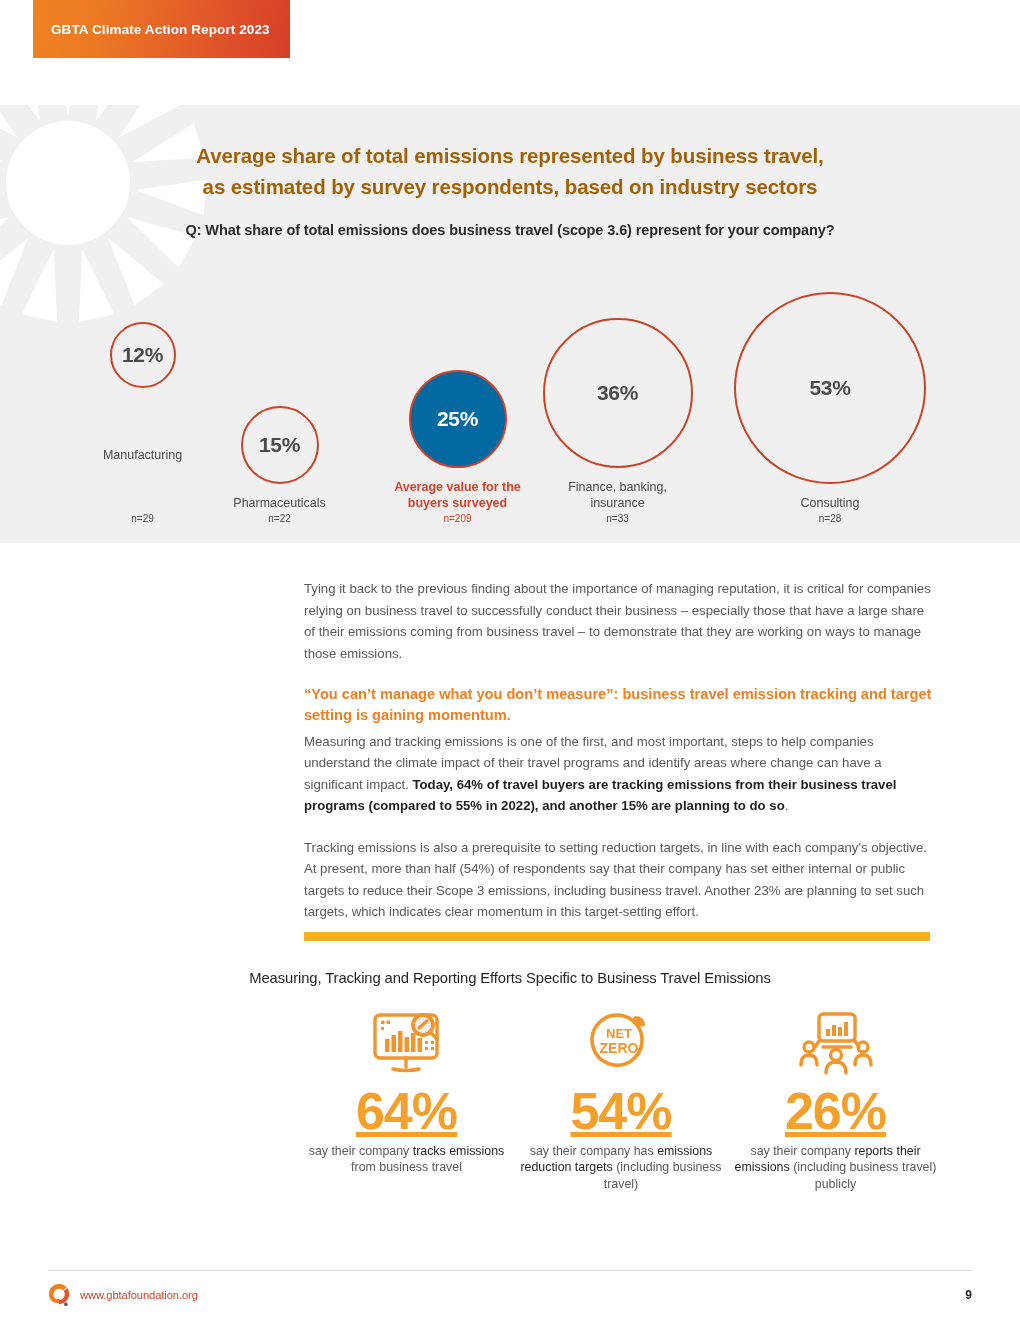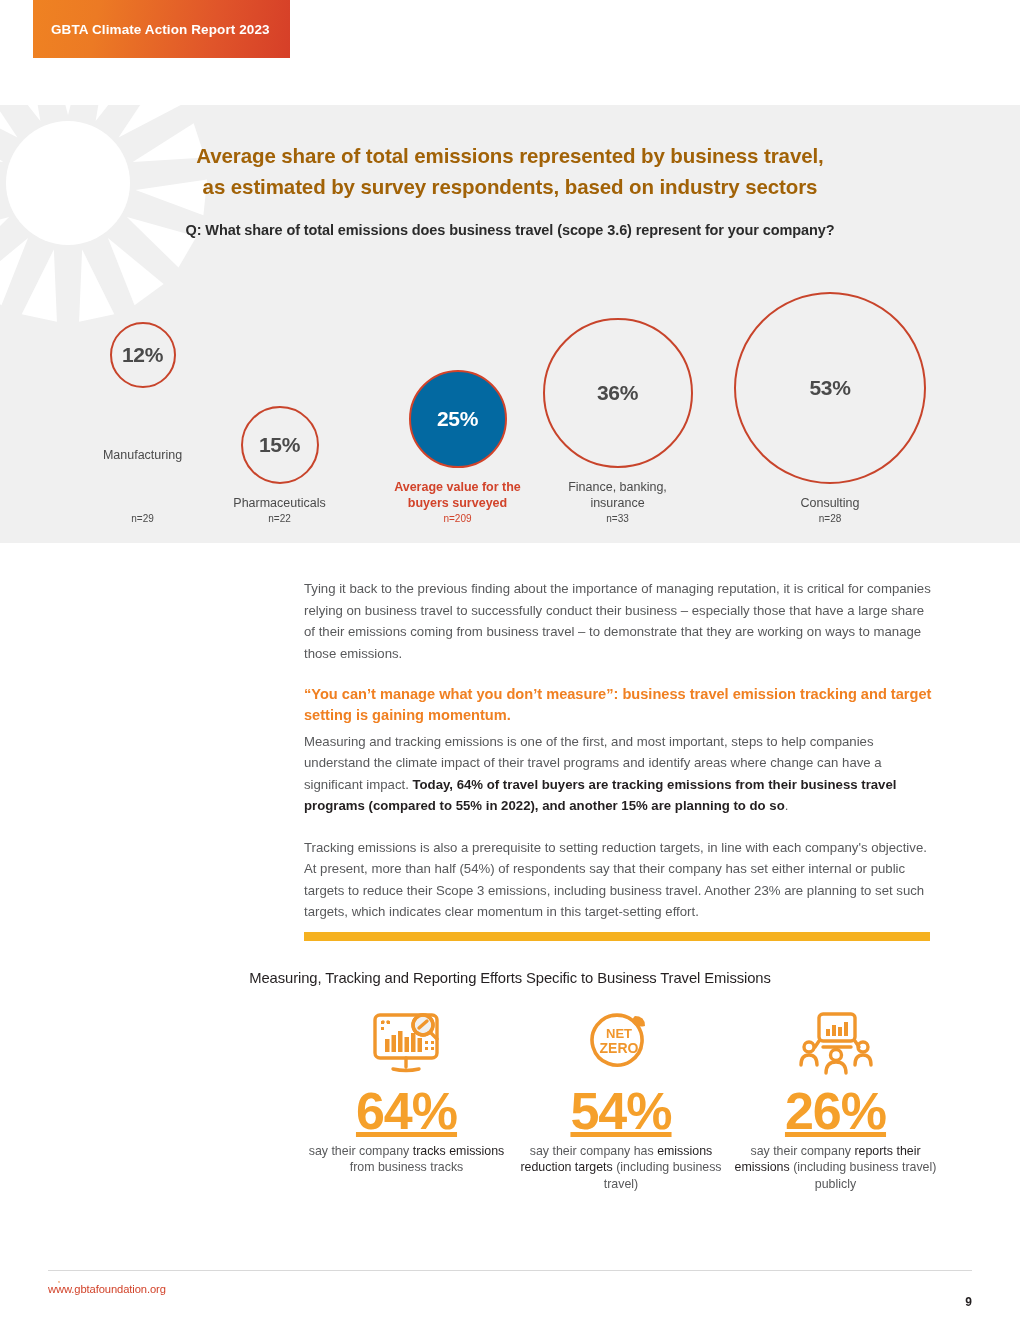--- a/index.html
+++ b/index.html
@@ -218,22 +218,21 @@
     height: 1px;
     background: #d9d9d9;
   }
   .footer {
     position: absolute;
     left: 48px;
     top: 1281px;
     width: 924px;
     height: 28px;
     display: flex;
-    align-items: flex-start;
-    flex-direction: column;
+    align-items: center;
   }
   .footer-logo { width: 22px; height: 24px; margin-right: 10px; }
   .footer-url {
     font-size: 11.2px;
     color: #d2432a;
     letter-spacing: -0.1px;
   }
   .footer-page {
     margin-left: auto;
     font-size: 12px;
@@ -366,21 +365,21 @@
         <g fill="none" stroke="#f0962c" stroke-width="3.4" stroke-linecap="round">
           <circle cx="60" cy="14" r="10" fill="#f0f0f0"></circle>
           <circle cx="60" cy="14" r="10"></circle>
           <line x1="67" y1="21" x2="74" y2="28"></line>
           <line x1="56" y1="17" x2="64" y2="10"></line>
         </g>
       </svg>
     </div>
     <div class="stat-value">64%</div>
     <div class="stat-caption">
-      <span>say their company </span><b>tracks emissions</b><span> from business tracks</span>
+      <span>say their company </span><b>tracks emissions</b><span> from business travel</span>
     </div>
   </div>
 
   <div class="stat-item">
     <div class="stat-icon">
       <svg width="72" height="66" viewBox="0 0 72 66">
         <g fill="none" stroke="#f0962c" stroke-width="3.6" stroke-linecap="round">
           <path d="M52 14 A25 25 0 1 0 57 31 A25 25 0 0 0 52 14"></path>
         </g>
         <path d="M50 5 q10 0 10 10 q-10 2 -12 -4 q-1 -4 2 -6 z" fill="#f0962c"></path>

